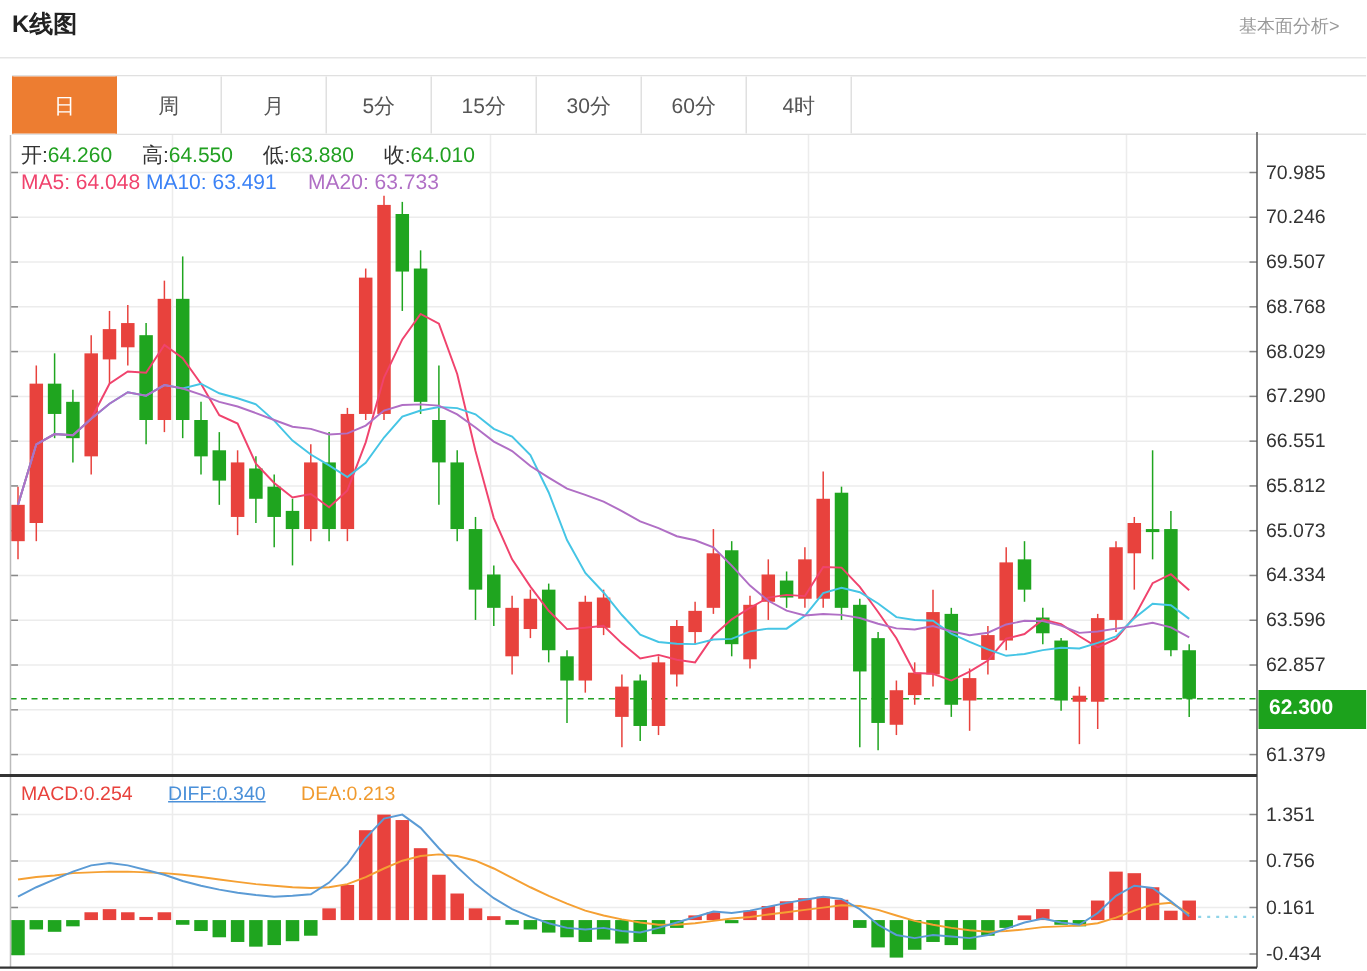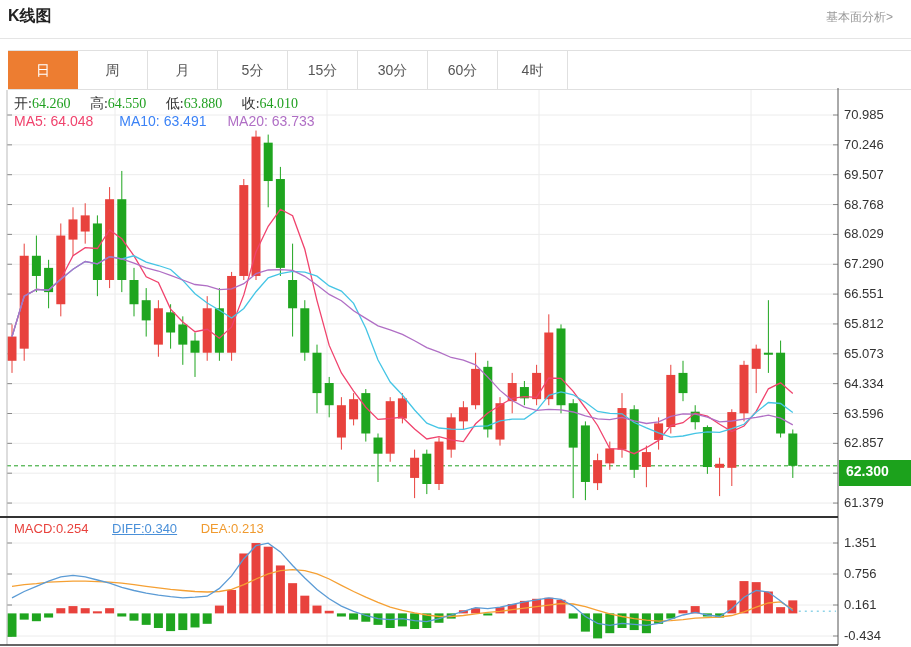--- a/index.html
+++ b/index.html
@@ -7,26 +7,26 @@
   .page-title{position:absolute;left:8px;top:6px;font-size:16px;font-weight:bold;color:#222;margin:0;}
   .analysis-link{position:absolute;right:18px;top:9px;font-size:12px;color:#999;text-decoration:none;cursor:pointer;}
   .header-divider{position:absolute;left:0;top:38px;width:911px;height:1px;background:#e5e5e5;}
   .tabbar{position:absolute;left:8px;top:50px;right:0;height:40px;display:flex;border-top:1px solid #e0e0e0;border-bottom:1px solid #e0e0e0;box-sizing:border-box;}
   .tab{width:70px;height:100%;line-height:38px;text-align:center;font-size:14px;color:#555;border-right:1px solid #e0e0e0;box-sizing:border-box;cursor:pointer;background:#fff;}
   .tab:first-child{border-left:1px solid #e0e0e0;}
   .tab.selected{background:var(--accent,#ed7d31);color:#fff;border-color:var(--accent,#ed7d31);}
   .chart-wrap{position:absolute;left:0;top:0;width:911px;height:647px;}
   #chart-svg{position:absolute;left:0;top:0;}
   .overlay-row{position:absolute;font-size:14px;white-space:nowrap;}
-  .ohlc-row{left:14px;top:95px;font-family:Liberation Serif, serif;}
+  .ohlc-row{left:14px;top:95px;}
   .ma-row{left:14px;top:113px;}
   .macd-row{left:14px;top:521px;font-size:13px;}
   .ohlc-row .lbl{color:#333;}
   .ohlc-row .val{color:#21a021;margin-right:16px;}
-  .ma5{color:#f0436d;margin-right:22px;}
+  .ma5{color:#f0436d;}
   .ma10{color:#3b82f6;margin-right:17px;}
   .ma20{color:#b06fc5;text-align:right;}
   .macdv{color:#e8423d;margin-right:20px;}
   .diffv{color:#4a90d9;margin-right:20px;text-decoration:underline;}
   .deav{color:#f09a2e;}
   .price-badge{position:absolute;left:839px;top:460px;width:72px;height:26px;background:#1ca21c;color:#fff;font-size:14px;font-weight:bold;line-height:22px;text-align:left;padding-left:7px;box-sizing:border-box;}
 </style>
 </head>
 <body>
 

